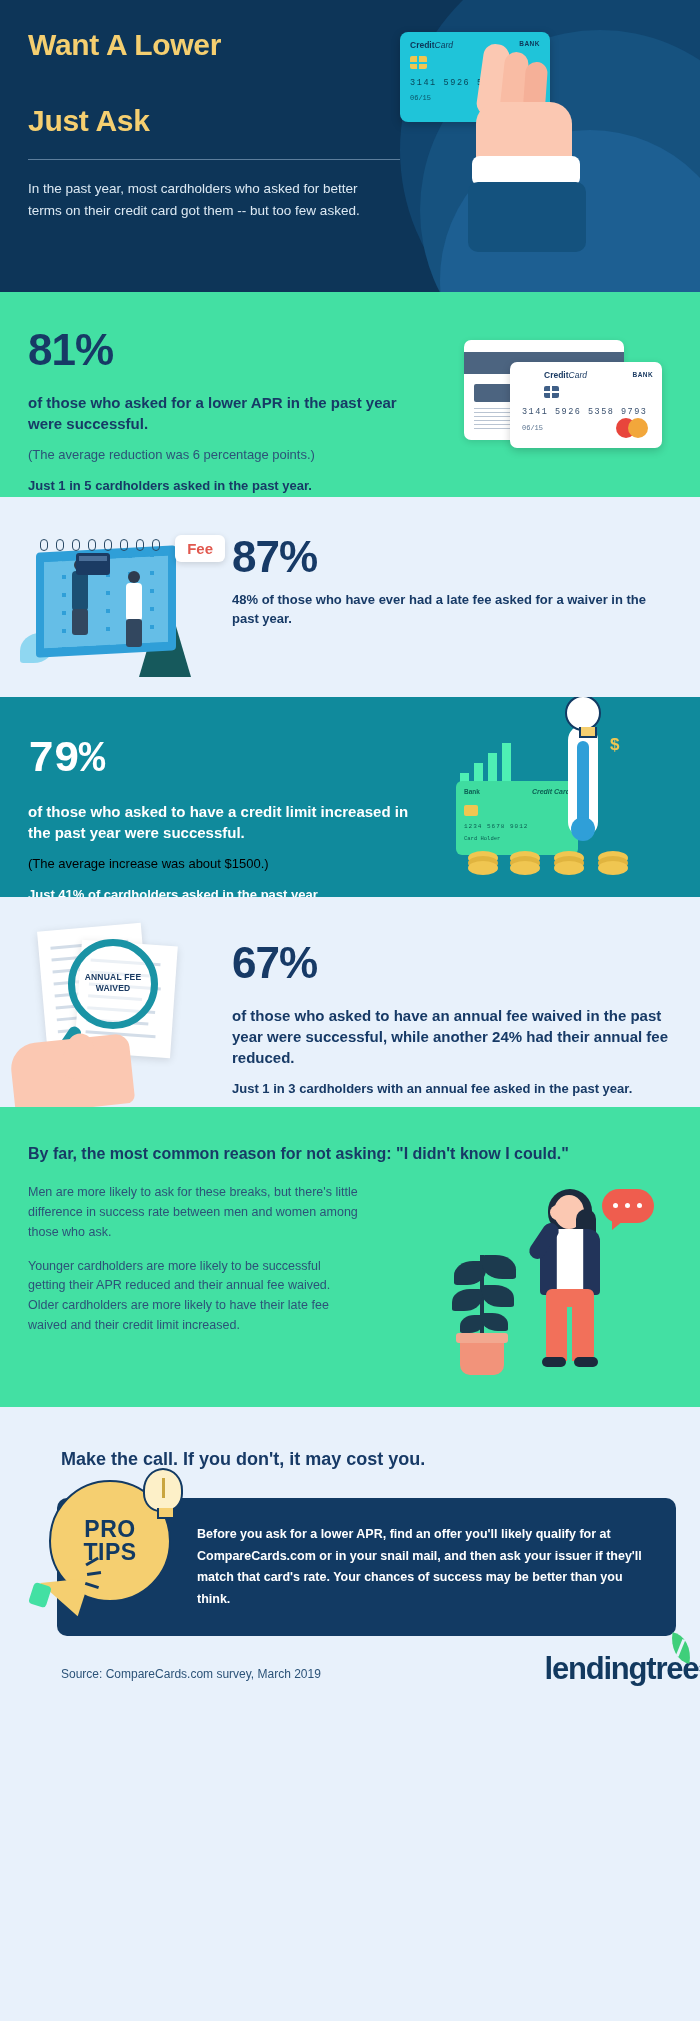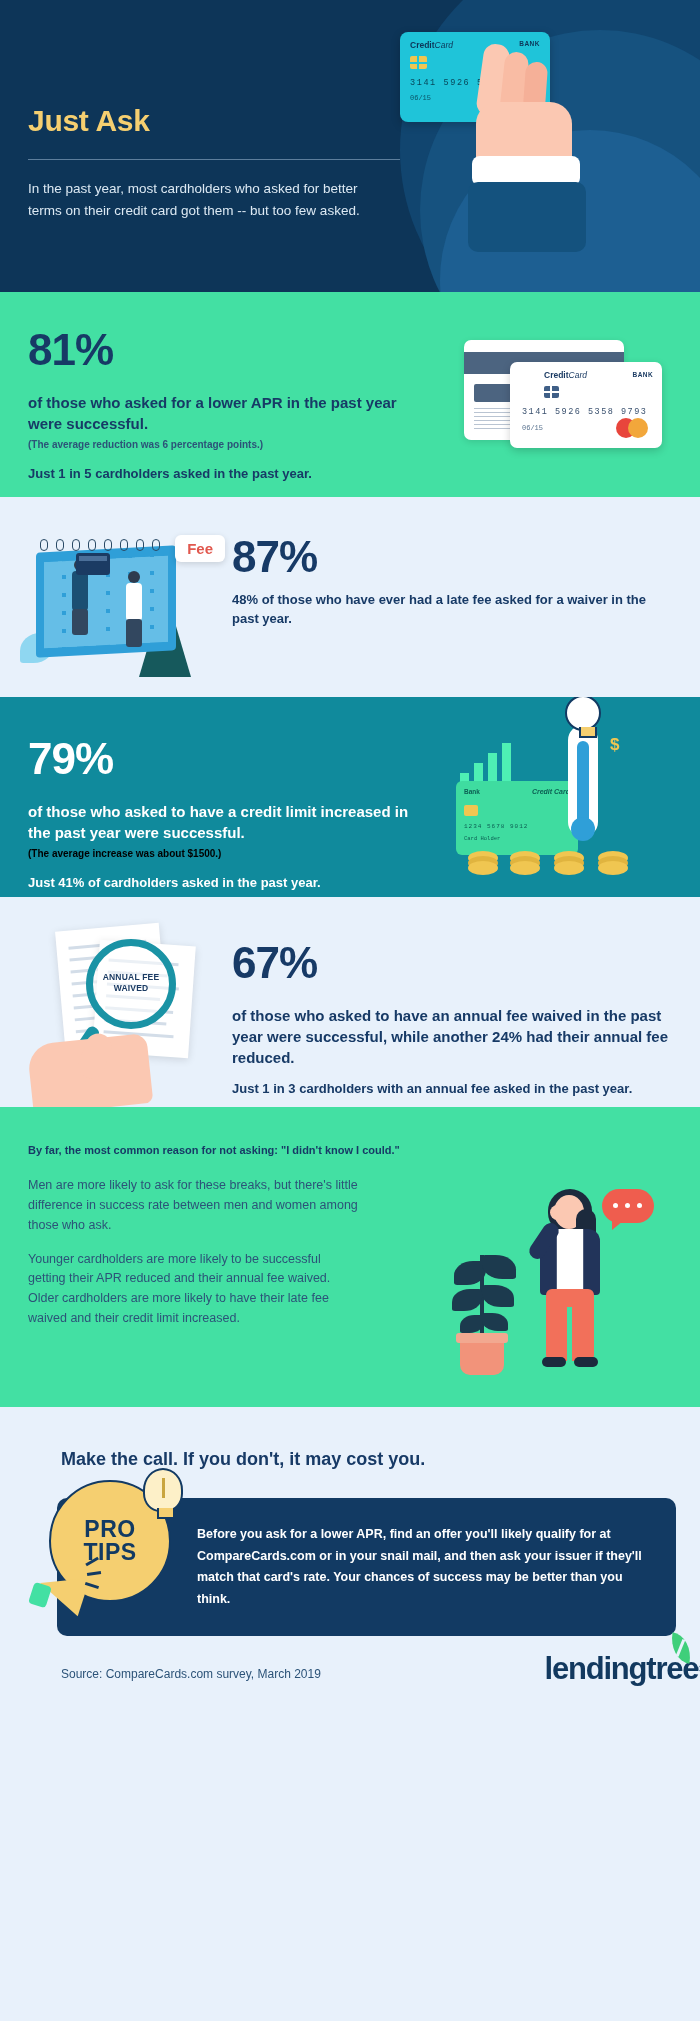--- a/index.html
+++ b/index.html
@@ -71,28 +71,28 @@
   .band.green{background:#43e0a3;}
   .band.light{background:#e8f1fb;}
   .band.teal{background:#108a9c;}
   .band.green2{background:#43e0a3;}
 
   .txt-wrap{position:relative;z-index:4;}
   .big{
     font-size:44px;font-weight:bold;line-height:1;letter-spacing:-1px;
   }
   .big.dark{color:#173a66;}
-  .big.white{color:#ffffff;}
+  .big.white{color:#ffffff;font-family:Liberation Mono, monospace;}
   .lead{
     font-size:15px;font-weight:bold;line-height:1.4;margin-top:20px;
   }
   .lead.dark{color:#173a66;}
   .lead.white{color:#ffffff;}
   .note{
-    font-size:10px;line-height:1.45;margin-top:4px;font-weight:bold;
+    font-size:13px;line-height:1.45;margin-top:12px;
   }
   .note.dark{color:#2c5378;}
   .note.white{color:#000000;}
   .sub{
     font-size:13px;font-weight:bold;line-height:1.45;margin-top:12px;
   }
   .sub.dark{color:#173a66;}
   .sub.white{color:#ffffff;}
 
   
@@ -168,21 +168,21 @@
   .thermo .bulb{position:absolute;left:-3px;bottom:-10px;width:36px;height:36px;border-radius:50%;background:#fff;}
   .thermo .merc{position:absolute;left:9px;top:16px;width:12px;height:86px;border-radius:6px;background:#2f9fd8;}
   .thermo .merc2{position:absolute;left:3px;bottom:-4px;width:24px;height:24px;border-radius:50%;background:#2f9fd8;}
   .dollar{position:absolute;left:158px;top:10px;font-size:17px;font-weight:bold;color:#f0c651;}
   .coins{position:absolute;left:10px;bottom:0;width:215px;height:34px;}
   .coin{position:absolute;bottom:0;width:30px;height:14px;border-radius:50%;background:#f0c651;box-shadow:0 -5px 0 #e0b43f,0 -10px 0 #f0c651;}
 
   
   .s4{height:210px;}
   .s4 .txt-wrap{padding:44px 24px 0 232px;}
-  .s4-art{position:absolute;left:22px;top:24px;width:225px;height:180px;z-index:3;}
+  .s4-art{position:absolute;left:4px;top:24px;width:225px;height:180px;z-index:3;}
   .doc{position:absolute;left:38px;top:6px;width:104px;height:118px;background:#fff;
     box-shadow:0 2px 8px rgba(0,0,0,.12);transform:rotate(-5deg);}
   .doc i{position:absolute;left:12px;height:3px;background:#d3dde8;display:block;}
   .doc2{position:absolute;left:74px;top:22px;width:96px;height:112px;background:#fff;
     box-shadow:0 2px 8px rgba(0,0,0,.12);transform:rotate(4deg);}
   .doc2 i{position:absolute;left:10px;height:3px;background:#d3dde8;display:block;}
   .mag{position:absolute;left:64px;top:18px;width:90px;height:90px;border:7px solid #1a93a5;
     border-radius:50%;background:rgba(255,255,255,.55);z-index:6;}
   .mag .lbl{position:absolute;left:0;right:0;top:26px;text-align:center;font-size:8.5px;
     font-weight:bold;color:#1b3b63;line-height:1.3;letter-spacing:.2px;}
@@ -190,21 +190,21 @@
     border-radius:6px;transform:rotate(34deg);z-index:5;}
   .hand2{position:absolute;left:8px;top:118px;width:120px;height:70px;background:#fbc8b2;
     border-radius:26px 14px 8px 8px;transform:rotate(-6deg);z-index:7;}
   .thumb{position:absolute;left:60px;top:112px;width:26px;height:46px;background:#fbc8b2;
     border-radius:13px;transform:rotate(20deg);z-index:8;}
 
   
   .s5{height:300px;}
   .s5 .hdr{
     position:relative;z-index:4;padding:36px 28px 0 28px;
-    font-size:11px;font-weight:bold;color:#173a66;line-height:1.4;
+    font-size:16px;font-weight:bold;color:#173a66;line-height:1.4;
   }
   .s5 .body{position:relative;z-index:4;padding:18px 0 0 28px;width:360px;}
   .s5 .body p{font-size:12.5px;line-height:1.58;color:#2c5378;margin-bottom:14px;}
   .s5-art{position:absolute;right:20px;top:82px;width:230px;height:205px;z-index:3;}
   .woman-head{position:absolute;left:104px;top:6px;width:30px;height:34px;border-radius:50%;background:#fbc8b2;}
   .woman-hair{position:absolute;left:98px;top:0;width:44px;height:44px;border-radius:22px 22px 4px 20px;background:#1c2a3d;}
   .woman-hair2{position:absolute;left:126px;top:20px;width:20px;height:50px;border-radius:10px;background:#1c2a3d;}
   .woman-body{position:absolute;left:96px;top:40px;width:48px;height:62px;background:#fff;border-radius:10px 10px 4px 4px;}
   .woman-jacket{position:absolute;left:90px;top:40px;width:60px;height:66px;background:#22345a;
     border-radius:12px 12px 4px 4px;clip-path:polygon(0 0,28% 0,28% 100%,0 100%,0 0);}
@@ -289,21 +289,21 @@
       <div class="finger f1"></div>
       <div class="finger f2"></div>
       <div class="finger f3"></div>
       <div class="palm"></div>
       <div class="cuff"></div>
       <div class="sleeve"></div>
     </div>
 
     <div class="hero-inner">
       <h1>
-        <br>
+        <span>Want A Lower</span><br>
         <br>
         <span>Just Ask</span>
       </h1>
       <div class="rule"></div>
       <p>In the past year, most cardholders who asked for better terms on their credit card got them -- but too few asked.</p>
     </div>
   </div>
 
   <div class="band green s1">
     <div class="s1-cards">

